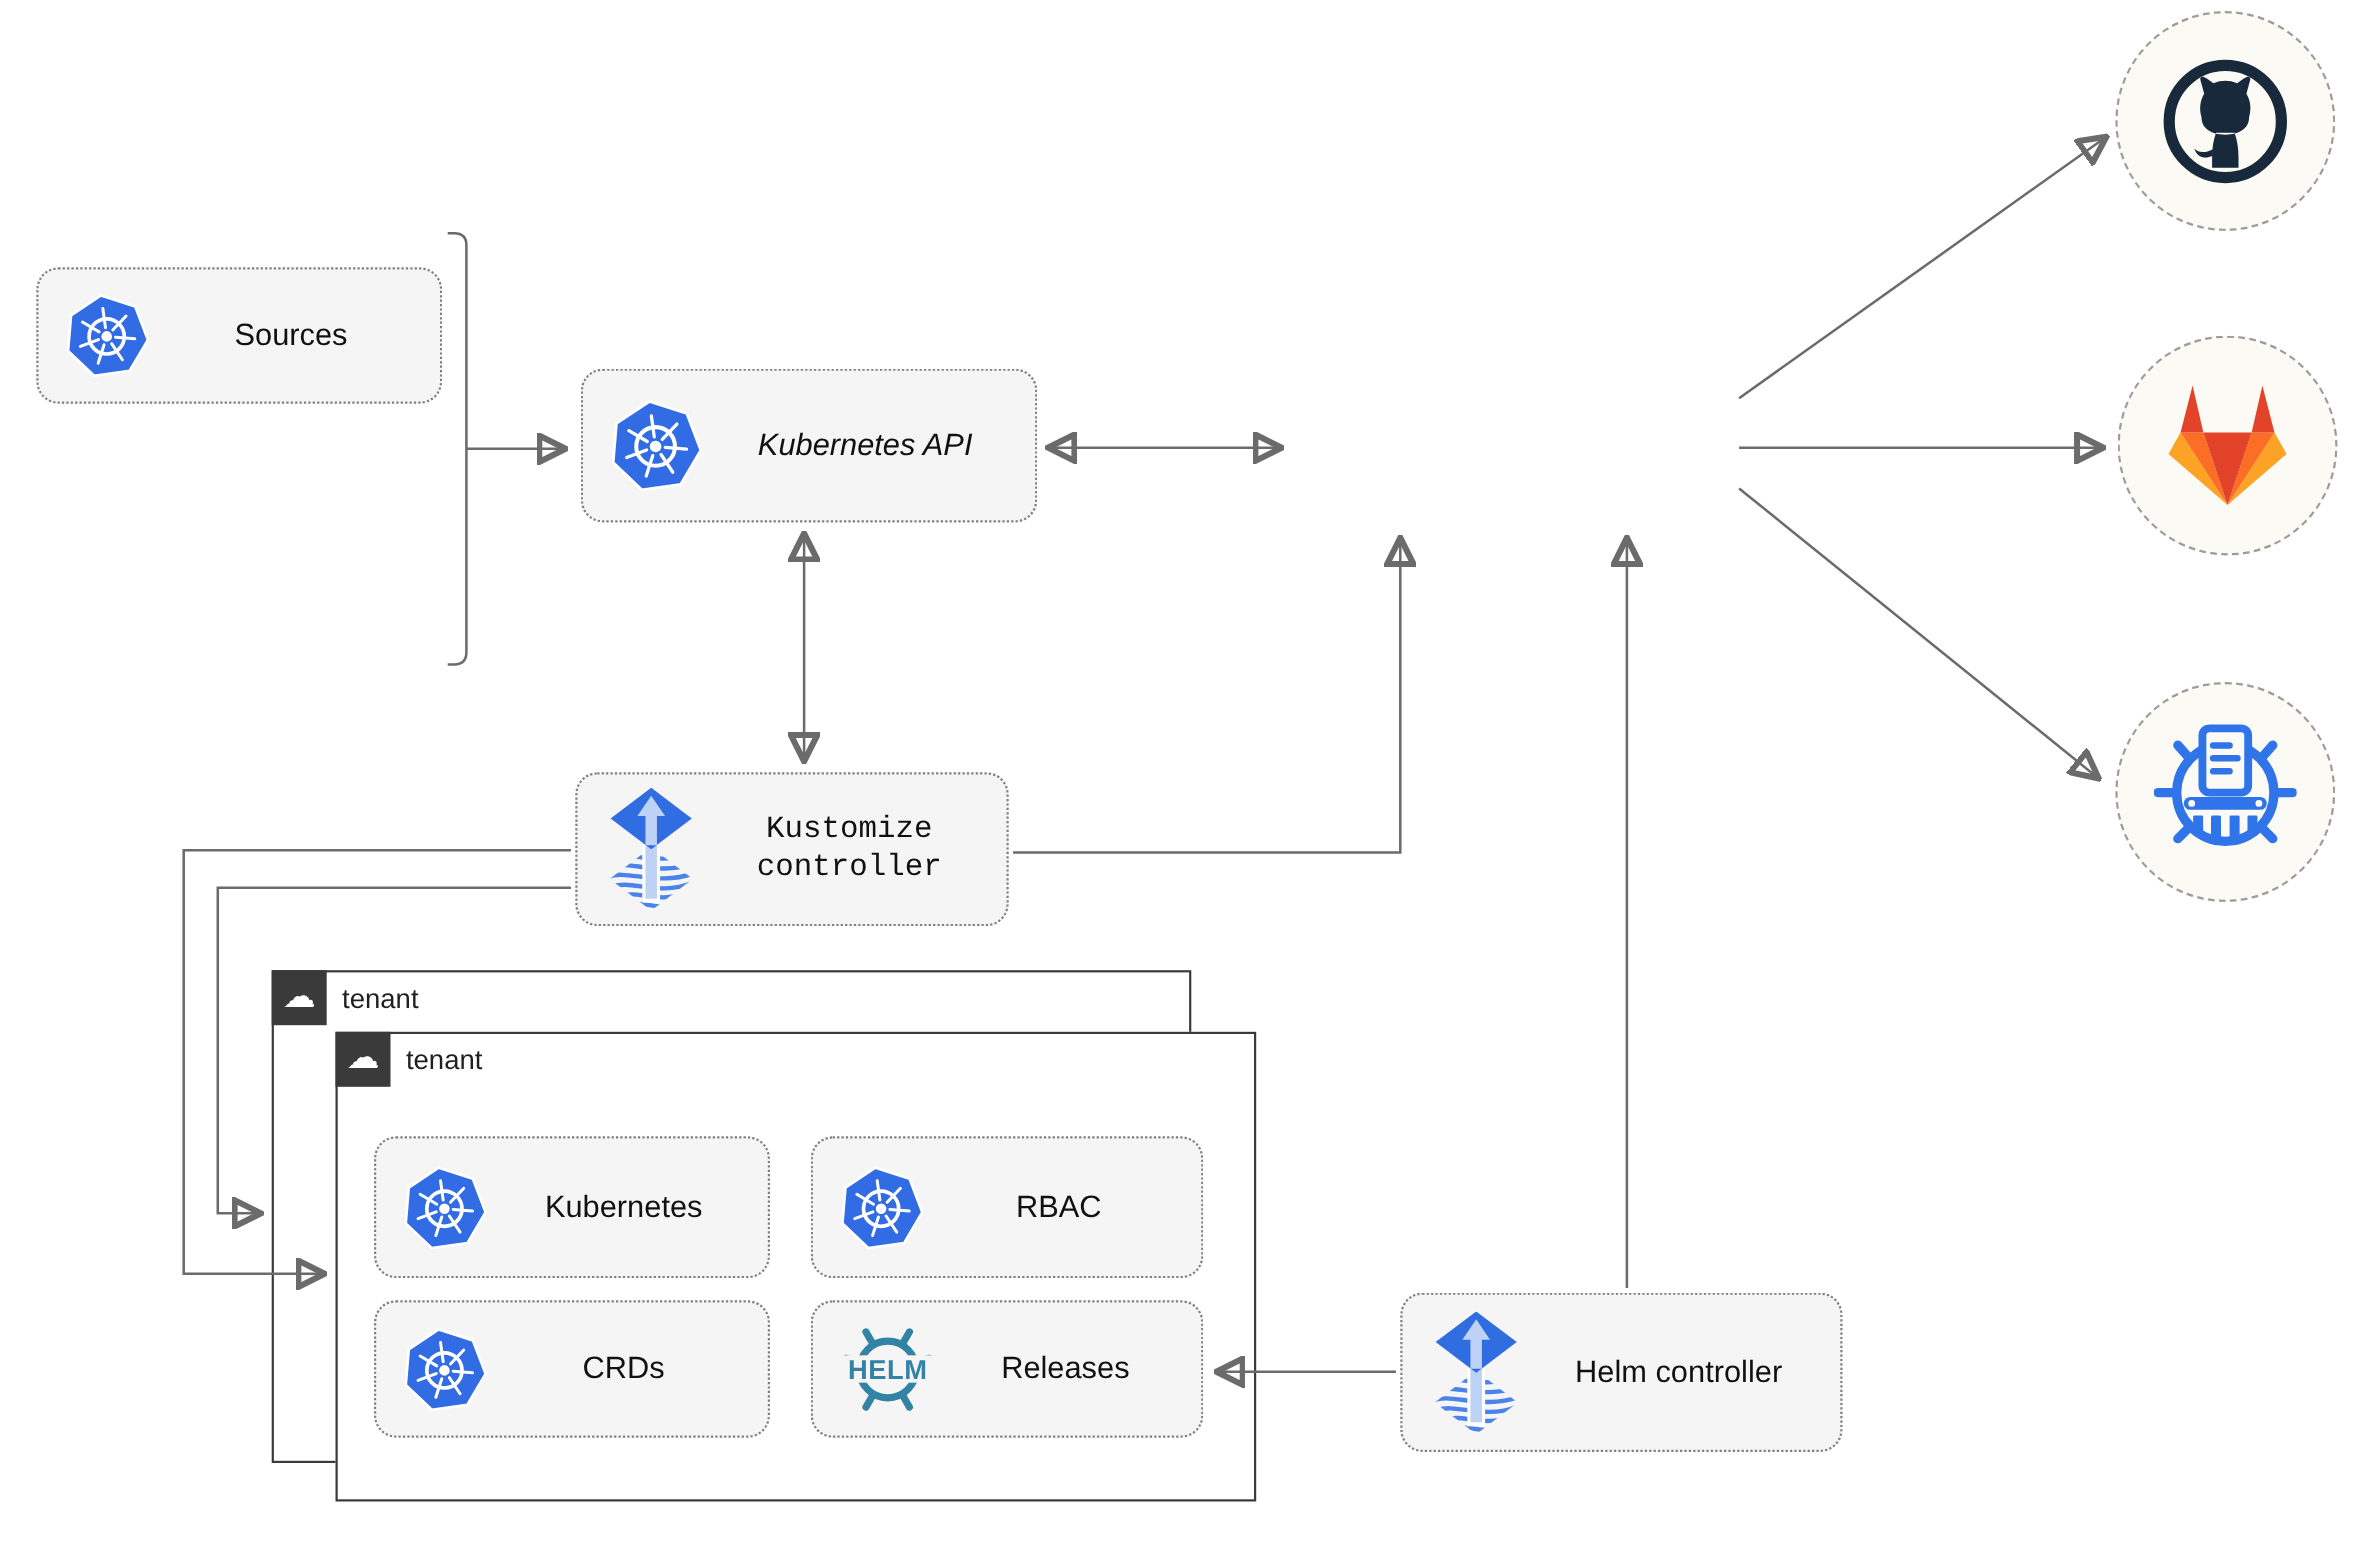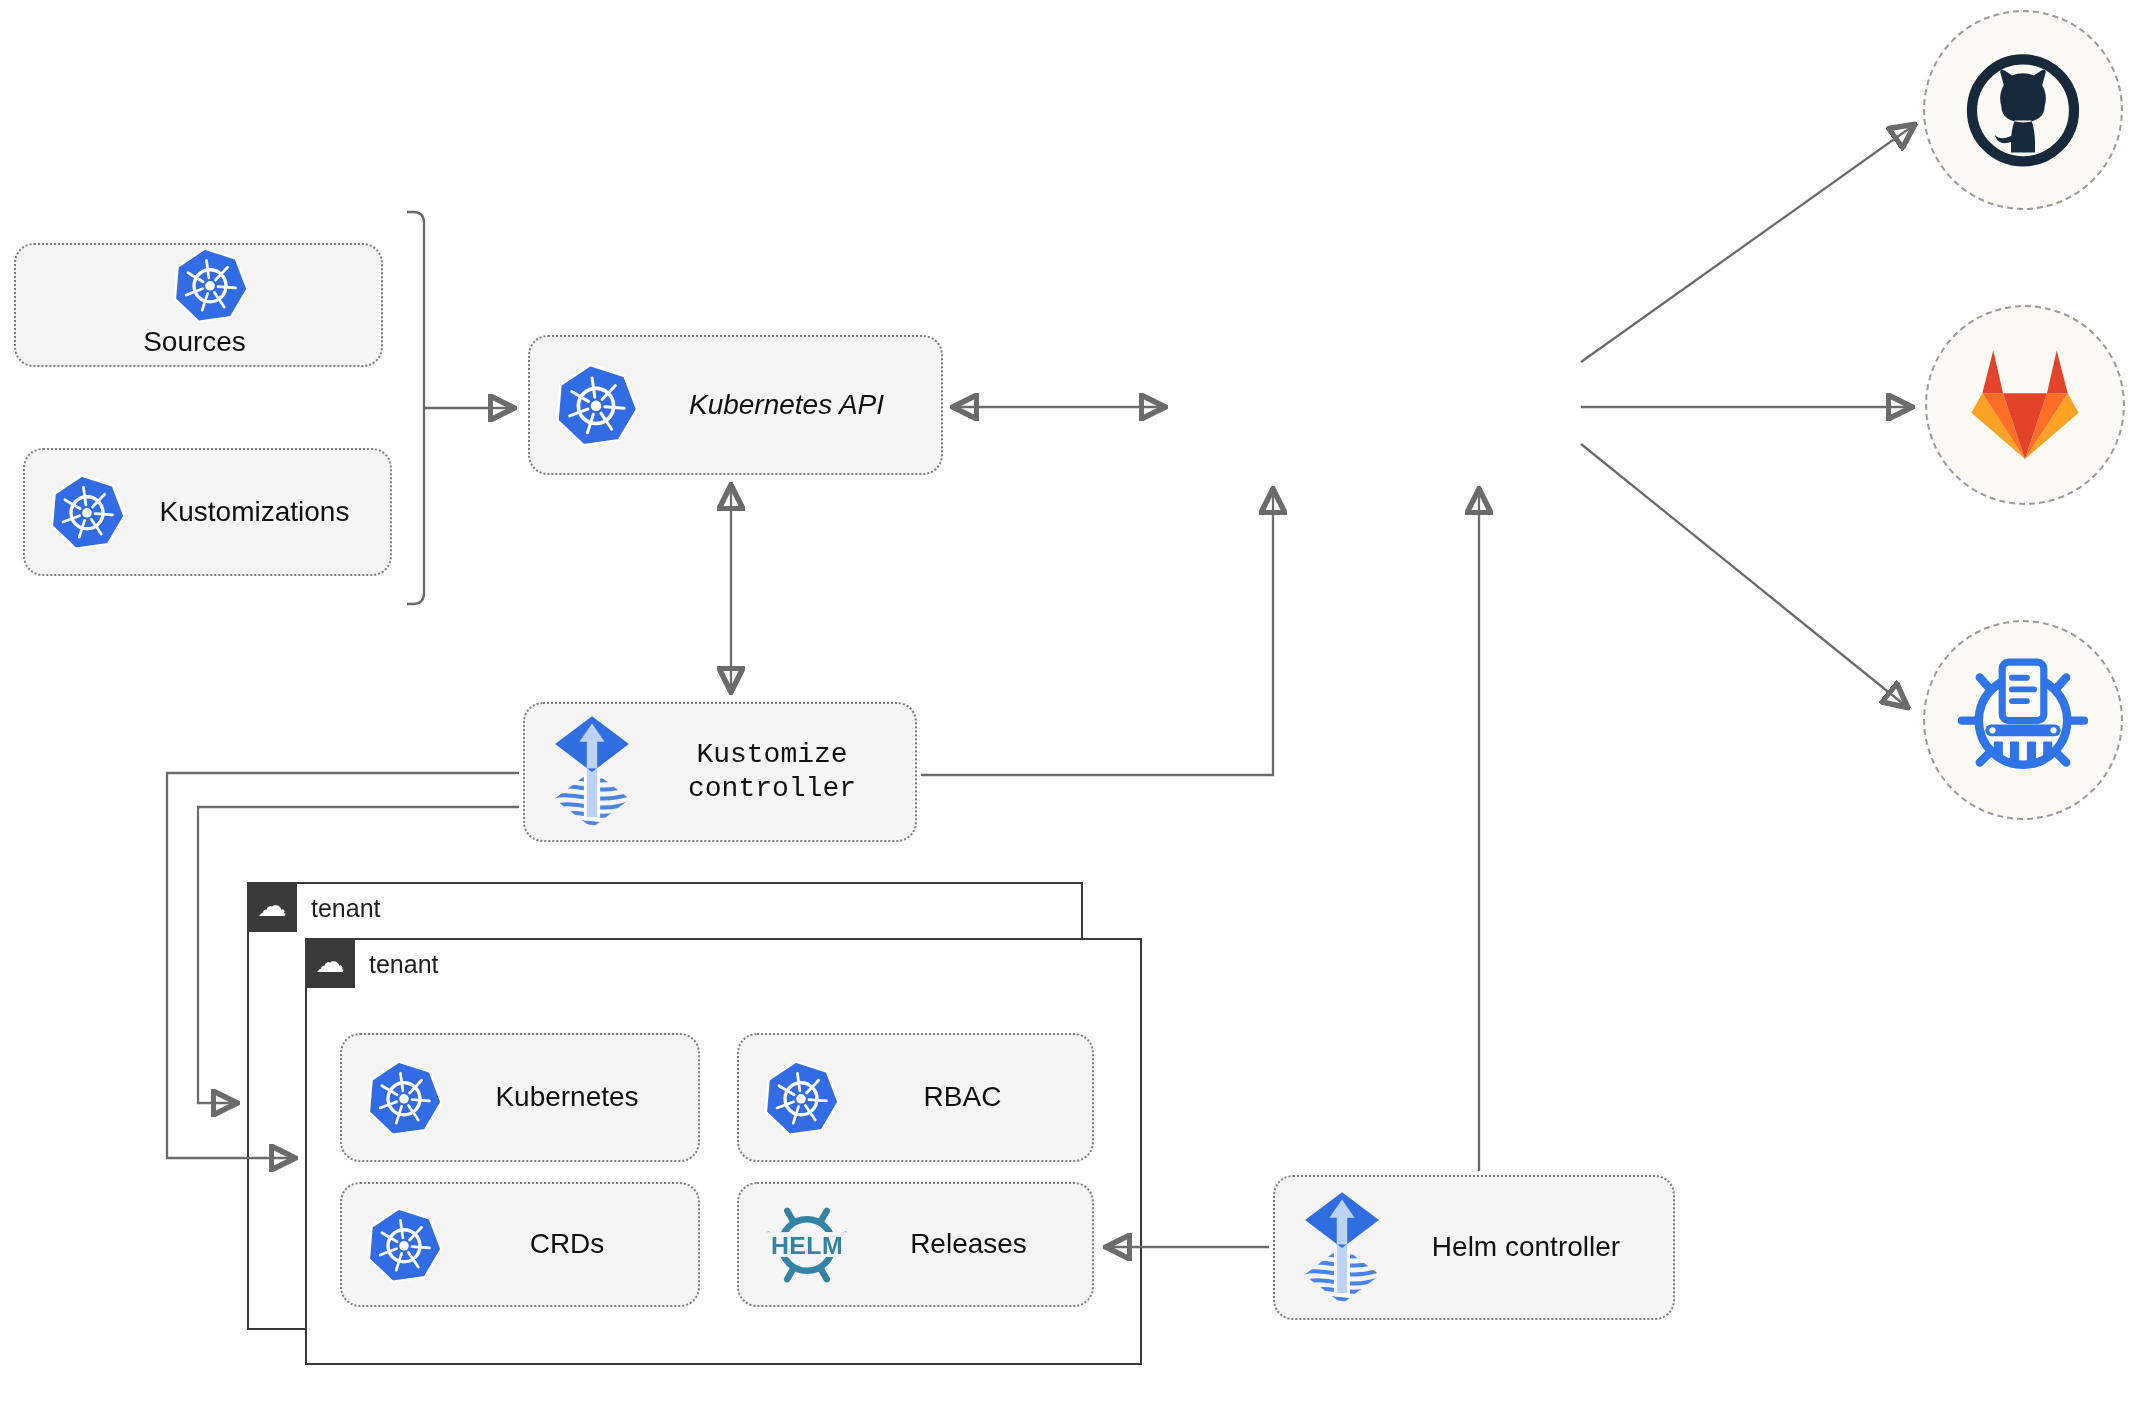--- a/index.html
+++ b/index.html
@@ -152,37 +152,29 @@
     <span class="tenant-label">tenant</span>
   </div>
 
   <div class="tenant" style="left:305px;top:938px;width:837px;height:427px;">
     <div class="tenant-head">
       <span class="cloud">☁</span>
     </div>
     <span class="tenant-label">tenant</span>
   </div>
 
-  <div class="dbox" style="left:14px;top:243px;width:369px;height:124px;flex-direction:column;">
+  <div class="dbox" style="left:33px;top:243px;width:369px;height:124px;">
     <span class="nicon">
       <svg width="80" height="80">
           <use href="#sym-k8s"></use>
         </svg>
       </span>
     <span class="nlabel">Sources</span>
   </div>
 
-  <div class="dbox" style="left:23px;top:448px;width:369px;height:128px;">
-    <span class="nicon">
-      <svg width="80" height="80">
-          <use href="#sym-k8s"></use>
-        </svg>
-      </span>
-    <span class="nlabel">Kustomizations</span>
-  </div>
 
   <div class="dbox" style="left:528px;top:335px;width:415px;height:140px;font-style:italic;">
     <span class="nicon">
       <svg width="88" height="88">
           <use href="#sym-k8s"></use>
         </svg>
       </span>
     <span class="nlabel" style="white-space:nowrap;">Kubernetes API</span>
   </div>
 

